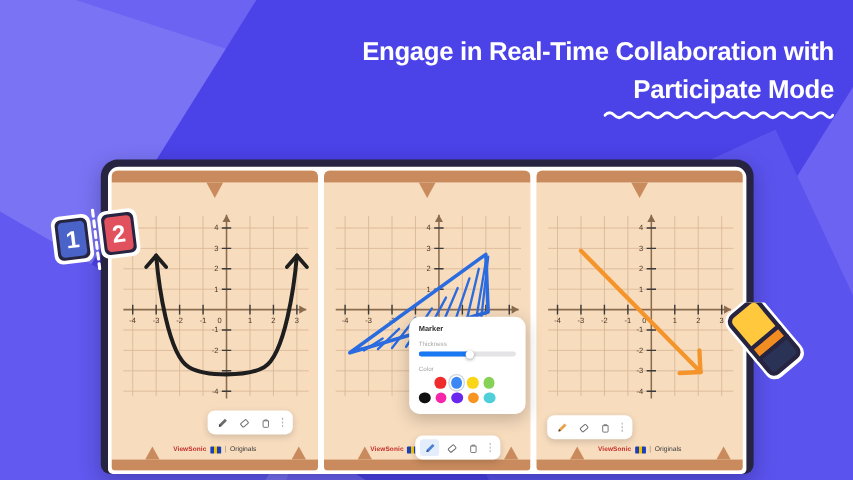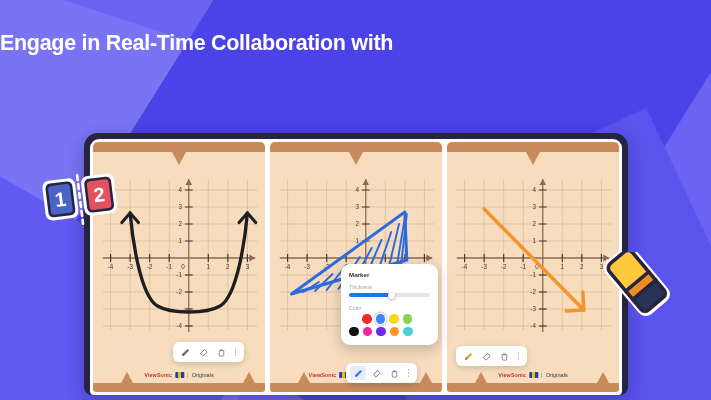--- a/index.html
+++ b/index.html
@@ -39,22 +39,22 @@
   #bg-bottom-left {
     left: -140px; bottom: -200px;
     width: 330px; height: 380px;
     background: #6159F0;
     transform: rotate(30deg);
   }
 
   
   #headline {
     position: absolute;
-    left: 0; right: 0; top: 28px;
-    text-align: left;
+    left: 0; right: 16px; top: 28px;
+    text-align: right;
     z-index: 6;
   }
   #headline .hl-line {
     color: #FFFFFF;
     font-size: 21.5px;
     font-weight: bold;
     letter-spacing: -0.3px;
     line-height: 30px;
     display: block;
   }
@@ -247,20 +247,26 @@
 
 <div id="stage">
 
   <div class="bg-shape" id="bg-left-light"></div>
   <div class="bg-shape" id="bg-right-dark"></div>
   <div class="bg-shape" id="bg-right-mid"></div>
   <div class="bg-shape" id="bg-bottom-left"></div>
 
   <div id="headline">
     <span class="hl-line">Engage in Real-Time Collaboration with</span>
+    <span class="hl-line2-wrap">
+      <span class="hl-line">Participate Mode</span>
+      <svg id="wave-underline" viewBox="0 0 192 9">
+        <path d="M1 5 Q5 1 9 5 T17 5 T25 5 T33 5 T41 5 T49 5 T57 5 T65 5 T73 5 T81 5 T89 5 T97 5 T105 5 T113 5 T121 5 T129 5 T137 5 T145 5 T153 5 T161 5 T169 5 T177 5 T185 5 T191 5" fill="none" stroke="#FFFFFF" stroke-width="2.4" stroke-linecap="round"></path>
+      </svg>
+    </span>
   </div>
 
   <div id="tablet">
     <div id="panels">
 
       <div class="panel">
         <div class="panel-topbar"></div>
         <div class="panel-notch-down"></div>
 
         <svg class="graph-svg" viewBox="0 0 176 180" preserveAspectRatio="none">

